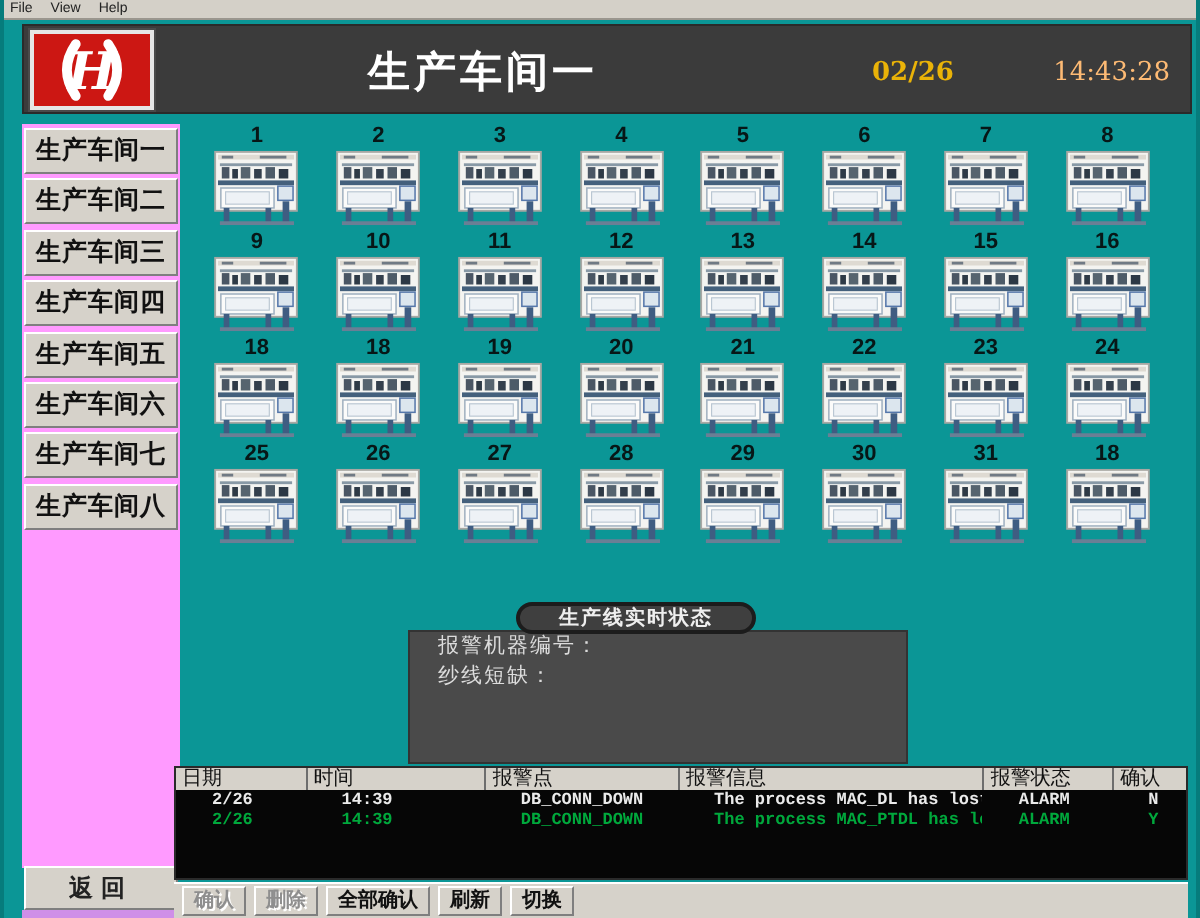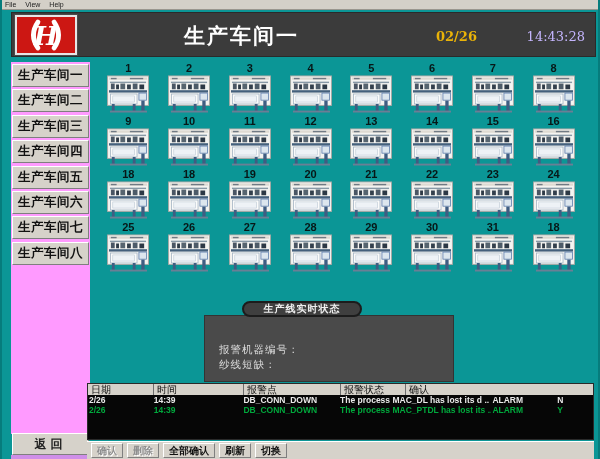--- a/index.html
+++ b/index.html
@@ -12,55 +12,55 @@
     display:flex;align-items:center;gap:9px;padding:0 3px;font-size:7px;color:#222;border-bottom:1px solid #9a968e;}
   .menubar span{cursor:default;}
 
   
   .header{position:absolute;left:9px;top:12px;width:585px;height:45px;background:#3b3b3b;border:1px solid #2a2a2a;}
   .logo{position:absolute;left:3px;top:2px;width:62px;height:40px;background:#cc1713;
     border:2px solid #e6e6e6;outline:1px solid #4a4a4a;display:flex;align-items:center;justify-content:center;}
   .logo svg{width:54px;height:34px;}
   .title{position:absolute;left:172px;top:9px;font-size:21px;font-weight:bold;color:#fff;letter-spacing:2px;}
   .hdr-date{position:absolute;left:424px;top:16px;font-size:13px;color:#eab308;font-family:"DejaVu Serif",serif;font-weight:bold;}
-  .hdr-time{position:absolute;right:10px;top:16px;font-size:13px;color:#c4b5fd;font-family:"DejaVu Serif",serif;}
+  .hdr-time{position:absolute;right:10px;top:16px;font-size:13px;color:#fdba74;font-family:"DejaVu Serif",serif;}
 
   
   .sidebar-bg{position:absolute;left:9px;top:62px;width:79px;height:372px;background:#ff9aff;padding-top:2px;}
   .ws-btn{width:77px;height:23px;margin:0 auto 2.4px auto;background:#d6d2ca;color:#111;
     font-size:12.5px;font-weight:bold;text-align:center;line-height:21px;letter-spacing:0.5px;
     border:1px solid #7f7f7f;border-top-color:#ffffff;border-left-color:#ffffff;cursor:pointer;}
   .back-btn{position:absolute;left:10px;top:433px;width:77px;height:22px;background:#d6d2ca;color:#222;
     font-size:12px;font-weight:bold;text-align:center;border:1px solid #7f7f7f;border-top-color:#fff;border-left-color:#fff;
     font-family:"Liberation Sans",sans-serif;letter-spacing:4px;cursor:pointer;}
   .sidebar-accent{position:absolute;left:9px;top:455px;width:79px;height:4px;background:#cf8fe8;}
 
   
   .machine-grid{position:absolute;left:96px;top:62px;width:486px;height:212px;
     display:grid;grid-template-columns:repeat(8,1fr);grid-template-rows:repeat(4,1fr);}
   .machine{display:flex;flex-direction:column;align-items:center;cursor:pointer;}
   .m-num{font-size:11px;font-weight:bold;color:#071717;height:13px;line-height:13px;}
   .m-icon{width:42px;height:38px;}
 
   
-  .status-tab{position:absolute;left:240px;top:301px;width:120px;height:16px;background:#3f3f3f;
+  .status-tab{position:absolute;left:256px;top:301px;width:120px;height:16px;background:#3f3f3f;
     border:2px solid #1c1c1c;border-radius:8px;color:#efefef;font-size:10px;font-weight:bold;
     display:flex;align-items:center;justify-content:center;letter-spacing:1px;z-index:3;}
   .status-panel{position:absolute;left:202px;top:315px;width:250px;height:67px;background:#4a4a4a;
-    border:1px solid #333;z-index:2;padding:26px 0 0 14px;}
+    border:1px solid #333;z-index:2;padding:0 0 0 14px;}
   .status-panel div{font-size:10.5px;color:#dcdcdc;line-height:15px;letter-spacing:1px;}
 
   
   .alarm-table{position:absolute;left:85px;top:383px;width:507px;height:57px;background:#060606;border:1px solid #2a2a2a;}
   .thead{display:flex;height:11px;background:#d6d2ca;}
   .th{font-size:10px;color:#111;line-height:11px;padding-left:3px;border-left:1px solid #6e6e6e;overflow:hidden;white-space:nowrap;}
   .th:first-child{border-left:none;}
   .tr{display:flex;height:10px;cursor:default;}
-  .td{font-family:Liberation Sans, sans-serif;font-size:8.5px;font-weight:bold;color:#eaeaea;
-    line-height:10px;padding-left:1px;overflow:hidden;white-space:nowrap;}
+  .td{font-family:Liberation Mono, monospace;font-size:8.5px;font-weight:bold;color:#eaeaea;
+    line-height:10px;padding-left:18px;overflow:hidden;white-space:nowrap;}
   .tr.ack .td{color:#00a83c;}
 
   
   .toolbar{position:absolute;left:85px;top:441px;width:507px;height:18px;background:#d6d2ca;
     display:flex;align-items:center;gap:4px;padding-left:4px;border-top:1px solid #fff;}
   .tb-btn{height:15px;background:#d6d2ca;border:1px solid #7f7f7f;border-top-color:#fff;border-left-color:#fff;
     font-size:10px;font-weight:bold;color:#111;padding:0 5px;line-height:12px;cursor:pointer;
     font-family:"Liberation Sans",sans-serif;}
   .tb-btn.disabled{color:#8e8e8e;text-shadow:1px 1px 0 #fff;cursor:default;}
 </style>
@@ -911,20 +911,21 @@
         <div>报警机器编号：</div>
         <div>纱线短缺：</div>
       </div>
   </div>
 
   <div class="alarm-table">
     <div class="thead">
         <div class="th" style="width: 65px;">日期</div>
         <div class="th" style="width: 90px;">时间</div>
         <div class="th" style="width: 97px;">报警点</div>
+        <div class="th" style="width: 153px;">报警信息</div>
         <div class="th" style="width: 65px;">报警状态</div>
         <div class="th" style="width: 37px;">确认</div>
       </div>
     <div class="tbody">
         <div class="tr">
           <div class="td" style="width: 65px;">2/26</div>
           <div class="td" style="width: 90px;">14:39</div>
           <div class="td" style="width: 97px;">DB_CONN_DOWN</div>
           <div class="td" style="width: 153px;">The process MAC_DL has lost its d ..</div>
           <div class="td" style="width: 65px;">ALARM</div>

